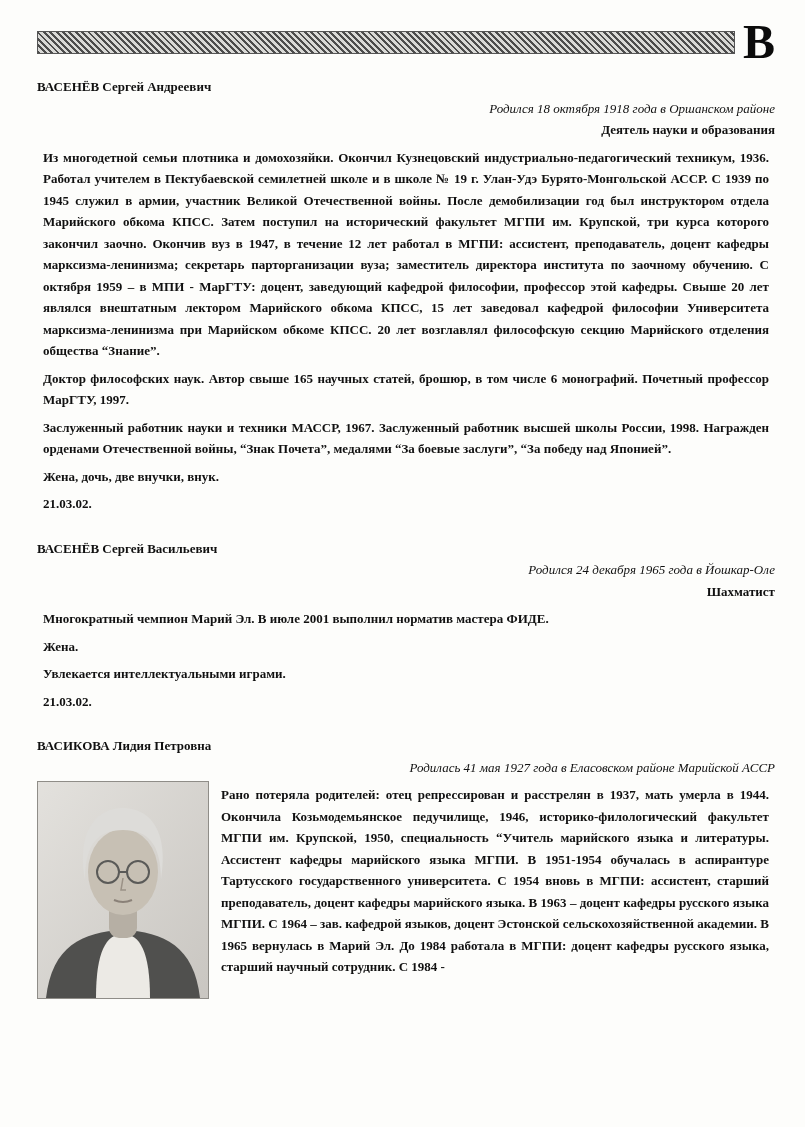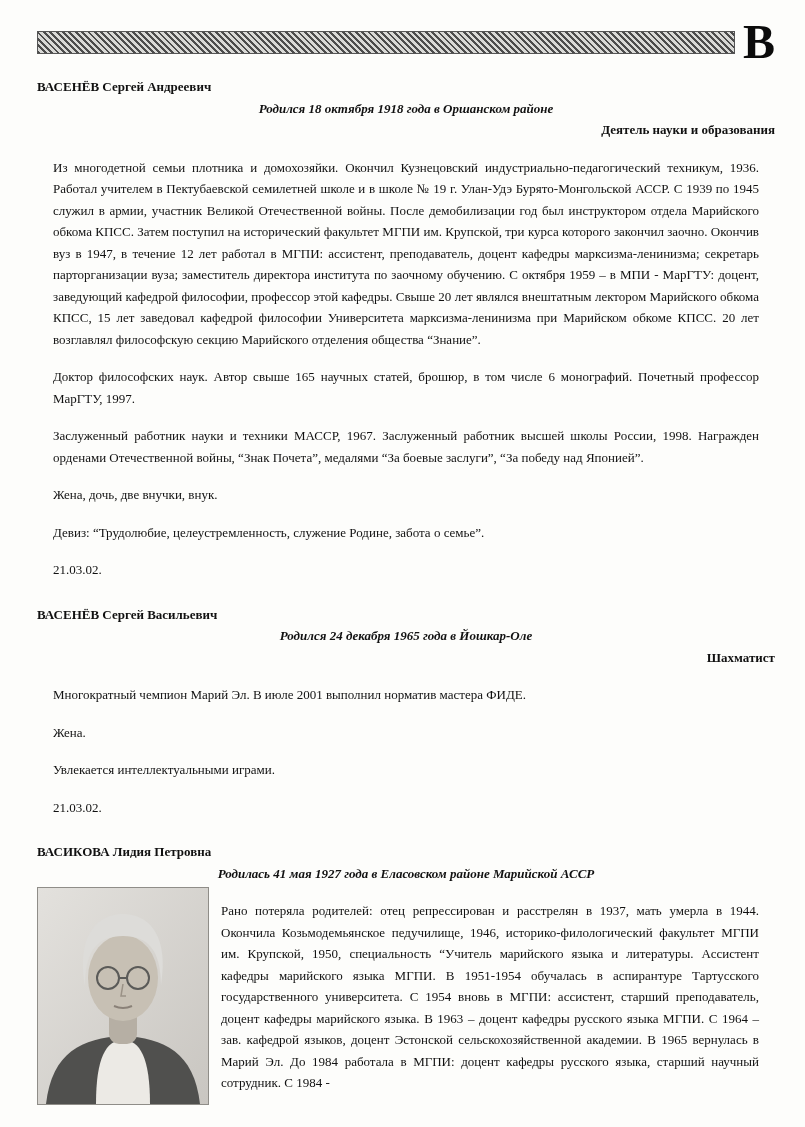--- a/index.html
+++ b/index.html
@@ -56,30 +56,30 @@
   .entry { margin-top: 0; }
   .entry + .entry { margin-top: 23px; }
   .entry-name {
     font-weight: bold;
     margin: 0;
     text-align: left;
   }
   .entry-born {
     font-style: italic;
     margin: 0;
-    text-align: center;
-    font-weight: bold;
+    text-align: right;
   }
   .entry-role {
     font-weight: bold;
     margin: 0;
     text-align: right;
   }
   .entry p.bio {
-    margin: 16px;
+    margin: 6px;
+    font-weight: bold;
   }
   
   .portrait {
     float: left;
     width: 170px;
     height: 216px;
     margin: 3px 12px 4px 0;
     border: 1px solid #8f8d88;
     background: #d8d6d2;
     overflow: hidden;
@@ -99,21 +99,20 @@
   <div class="content">
 
     <div class="entry">
       <p class="entry-name">ВАСЕНЁВ Сергей Андреевич</p>
       <p class="entry-born">Родился 18 октября 1918 года в Оршанском районе</p>
       <p class="entry-role">Деятель науки и образования</p>
       <p class="bio">Из многодетной семьи плотника и домохозяйки. Окончил Кузнецовский индустриально-педагогический техникум, 1936. Работал учителем в Пектубаевской семилетней школе и в школе № 19 г. Улан-Удэ Бурято-Монгольской АССР. С 1939 по 1945 служил в армии, участник Великой Отечественной войны. После демобилизации год был инструктором отдела Марийского обкома КПСС. Затем поступил на исторический факультет МГПИ им. Крупской, три курса которого закончил заочно. Окончив вуз в 1947, в течение 12 лет работал в МГПИ: ассистент, преподаватель, доцент кафедры марксизма-ленинизма; секретарь парторганизации вуза; заместитель директора института по заочному обучению. С октября 1959 – в МПИ - МарГТУ: доцент, заведующий кафедрой философии, профессор этой кафедры. Свыше 20 лет являлся внештатным лектором Марийского обкома КПСС, 15 лет заведовал кафедрой философии Университета марксизма-ленинизма при Марийском обкоме КПСС. 20 лет возглавлял философскую секцию Марийского отделения общества “Знание”.</p>
       <p class="bio">Доктор философских наук. Автор свыше 165 научных статей, брошюр, в том числе 6 монографий. Почетный профессор МарГТУ, 1997.</p>
       <p class="bio">Заслуженный работник науки и техники МАССР, 1967. Заслуженный работник высшей школы России, 1998. Награжден орденами Отечественной войны, “Знак Почета”, медалями “За боевые заслуги”, “За победу над Японией”.</p>
       <p class="bio">Жена, дочь, две внучки, внук.</p>
-      <p class="bio">Девиз: “Трудолюбие, целеустремленность, служение Родине, забота о семье”.</p>
       <p class="bio">21.03.02.</p>
     </div>
 
     <div class="entry">
       <p class="entry-name">ВАСЕНЁВ Сергей Васильевич</p>
       <p class="entry-born">Родился 24 декабря 1965 года в Йошкар-Оле</p>
       <p class="entry-role">Шахматист</p>
       <p class="bio">Многократный чемпион Марий Эл. В июле 2001 выполнил норматив мастера ФИДЕ.</p>
       <p class="bio">Жена.</p>
       <p class="bio">Увлекается интеллектуальными играми.</p>

